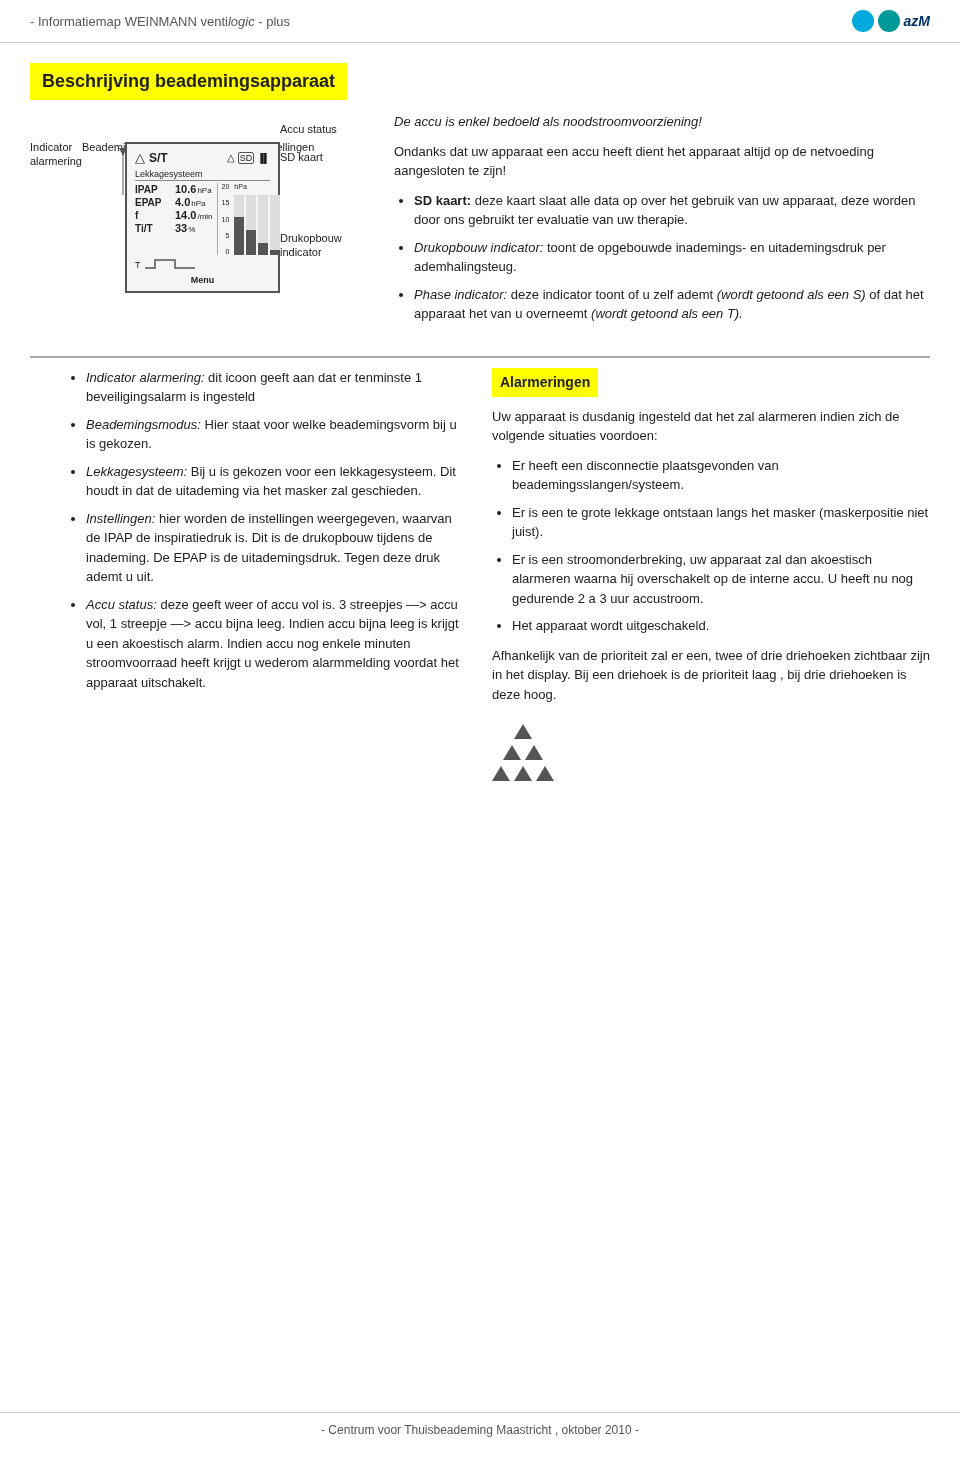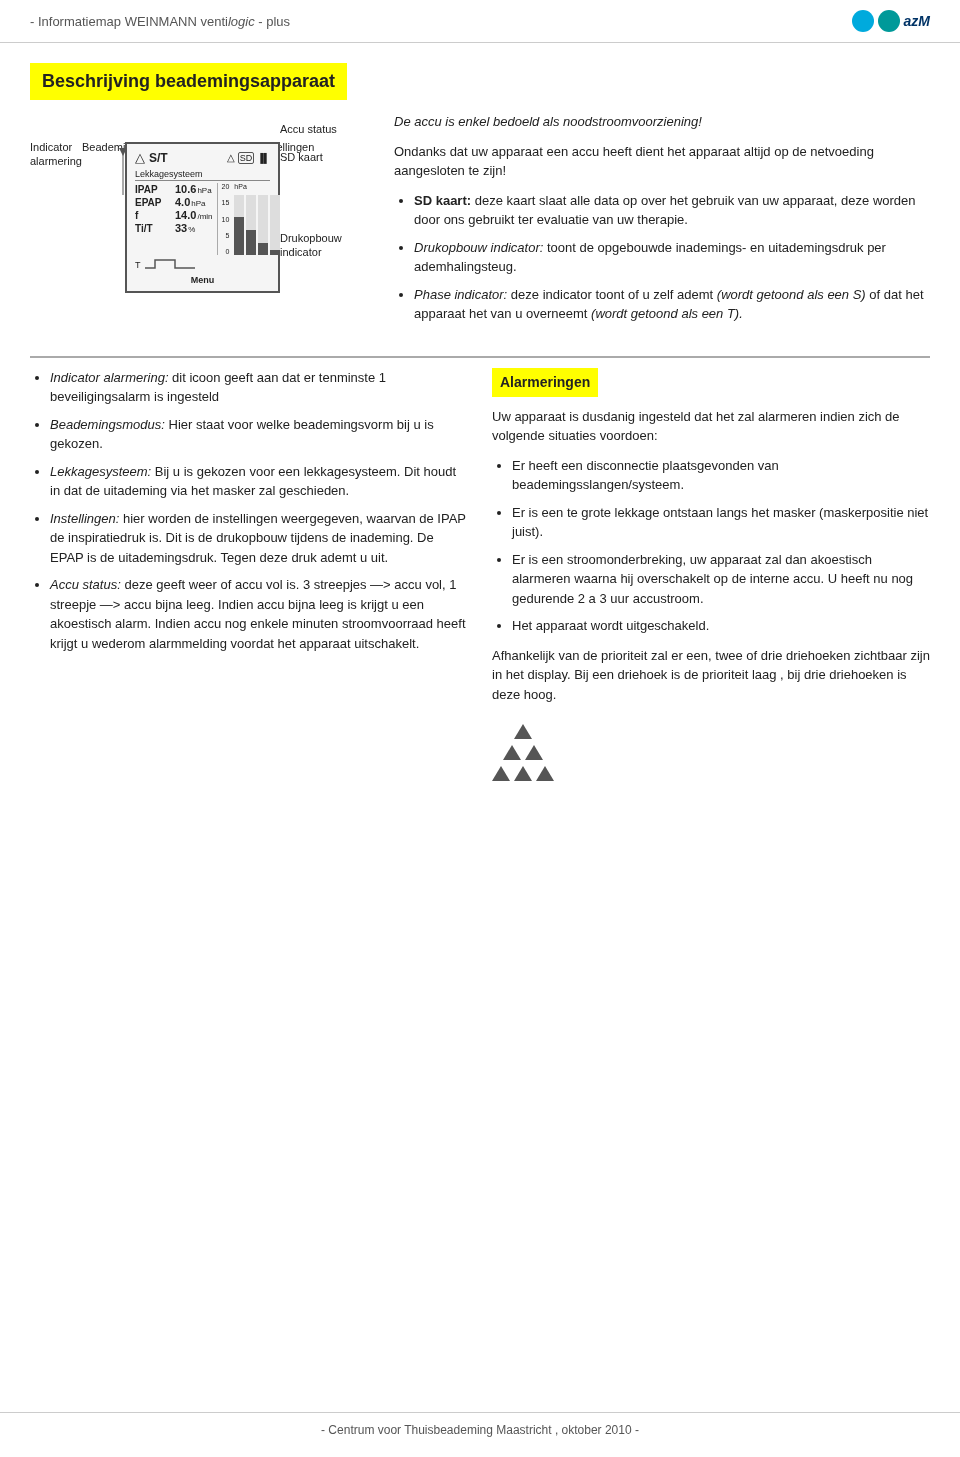--- a/index.html
+++ b/index.html
@@ -157,20 +157,21 @@
       font-size: 13px;
       line-height: 1.5;
     }
     .bottom-left ul {
       list-style: disc;
       padding-left: 20px;
     }
     .bottom-left ul li {
       margin-bottom: 8px;
       line-height: 1.5;
+      margin-left: 36px;
     }
 
     .bottom-right {
       flex: 1;
       font-size: 13px;
       line-height: 1.5;
     }
 
     .alarmeringen-title {
       background: #ffff00;

